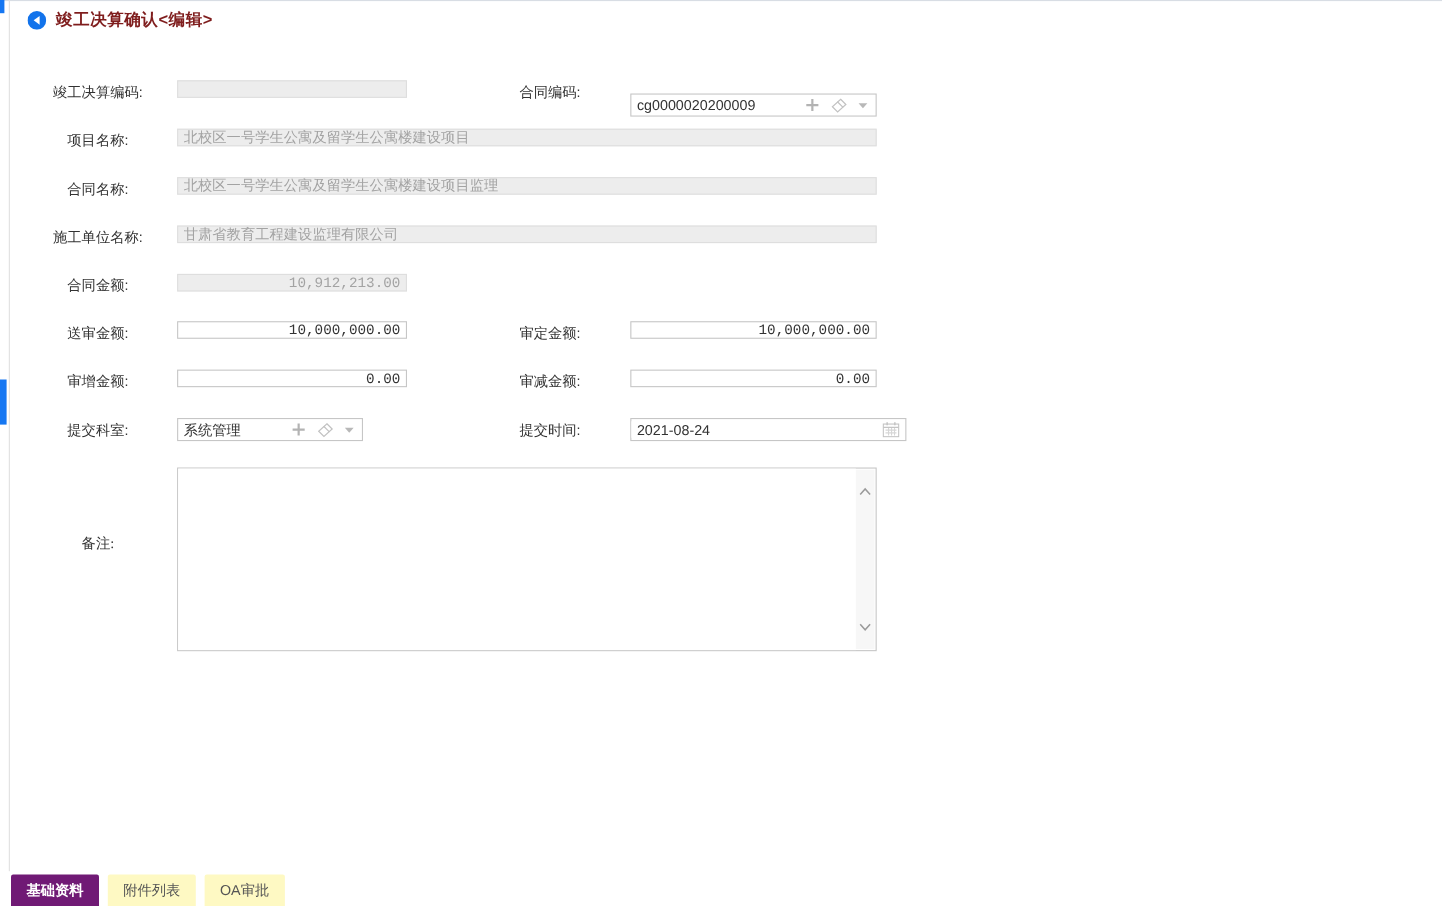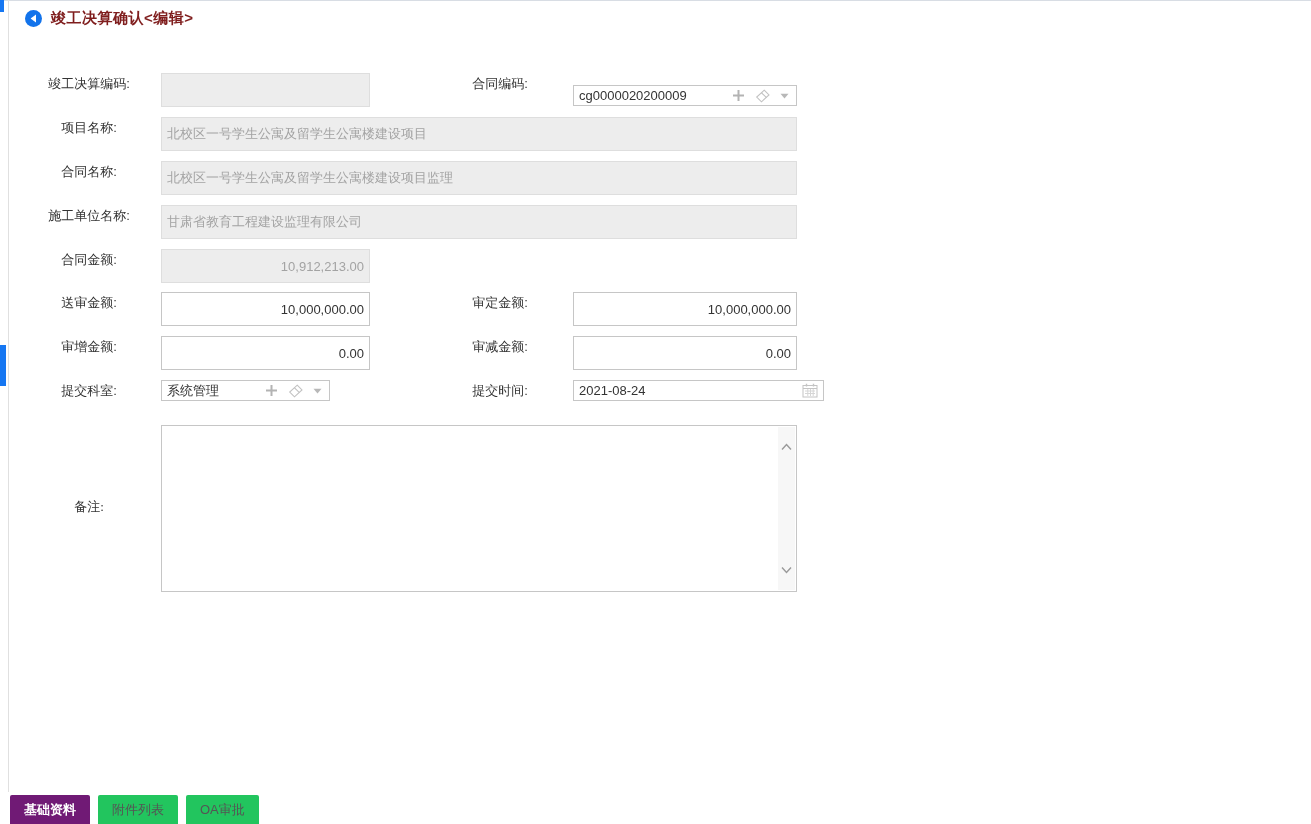--- a/index.html
+++ b/index.html
@@ -19,22 +19,22 @@
   .page-header { position:absolute; top:8px; left:25px; height:20px; display:flex; align-items:center; }
   .back-btn { width:17px; height:17px; cursor:pointer; display:inline-block; }
   .page-title { margin-left:9px; font-size:15px; font-weight:bold; color:#7f1d1d; letter-spacing:0.5px; }
 
   
   .lbl { position:absolute; text-align:center; color:#333; line-height:21px; white-space:nowrap; }
   .lbl-l { left:20px;  width:138px; }
   .lbl-r { left:430px; width:140px; }
 
   .inp {
-    position:absolute; height:34px; border:1px solid #c6c6c6; background:#fff;
-    font-family:Liberation Sans, sans-serif; font-size:13px; color:#333; padding:0 5px; outline:none;
+    position:absolute; height:16px; border:1px solid #c6c6c6; background:#fff;
+    font-family:Liberation Mono, monospace; font-size:13px; color:#333; padding:0 5px; outline:none;
   }
   .inp.dis { background:#ededed; border-color:#dedede; color:#a3a3a3; }
   .inp.num { text-align:right; }
 
   .combo {
     position:absolute; height:21px; border:1px solid #c6c6c6; background:#fff;
     display:flex; align-items:center;
   }
   .combo input {
     border:0; outline:none; background:transparent; flex:1; min-width:0;
@@ -55,21 +55,21 @@
   }
   .ta-scroll { position:absolute; top:1px; right:1px; bottom:1px; width:17px; background:#f7f7f7; }
   .ta-scroll .chev { position:absolute; left:2px; width:13px; height:13px; cursor:pointer; }
   .ta-scroll .chev.up { top:14px; }
   .ta-scroll .chev.down { bottom:14px; }
 
   
   .tabs { position:absolute; left:10px; top:795px; height:29px; display:flex; gap:8px; }
   .tab {
     height:29px; padding:0 14px; display:flex; align-items:center; justify-content:center;
-    background:#22c55e; color:#555; font-size:13px; cursor:pointer; border-radius:2px 2px 0 0; white-space:nowrap;
+    background:#fef9c3; color:#555; font-size:13px; cursor:pointer; border-radius:2px 2px 0 0; white-space:nowrap;
   }
   .tab.active { background:#701a75; color:#fff; font-weight:bold; }
 </style>
 </head>
 <body>
 
 <div id="screen">
 
   <div class="top-border"></div>
   <div class="left-line"></div>
@@ -153,21 +153,21 @@
     <span class="cal">
       <svg width="16" height="15" viewBox="0 0 16 15">
         <rect x="1" y="2.5" width="14" height="11.5" fill="none" stroke="#c4c4c4" stroke-width="1"></rect>
         <path d="M1 5.5 H15" stroke="#c4c4c4" stroke-width="1"></path>
         <path d="M4.5 0.8 V3.5 M11.5 0.8 V3.5" stroke="#c4c4c4" stroke-width="1.4"></path>
         <path d="M3 8 H13 M3 10.5 H13 M5.8 6 V13 M8.5 6 V13 M11.2 6 V13" stroke="#d6d6d6" stroke-width="1"></path>
       </svg>
     </span>
   </div>
 
-  <div class="lbl lbl-l" style="top:423px; height:167px; line-height:167px;font-family:Liberation Serif, serif;">备注:</div>
+  <div class="lbl lbl-l" style="top:410px; height:167px; line-height:167px;font-family:Liberation Serif, serif;">备注:</div>
   <div class="ta-wrap">
     <textarea style=""></textarea>
     <div class="ta-scroll">
       <span class="chev up">
         <svg width="13" height="13" viewBox="0 0 13 13">
             <polyline points="2,8.5 6.5,3.5 11,8.5" fill="none" stroke="#9a9a9a" stroke-width="1.4"></polyline>
           </svg>
       </span>
       <span class="chev down">
         <svg width="13" height="13" viewBox="0 0 13 13">

